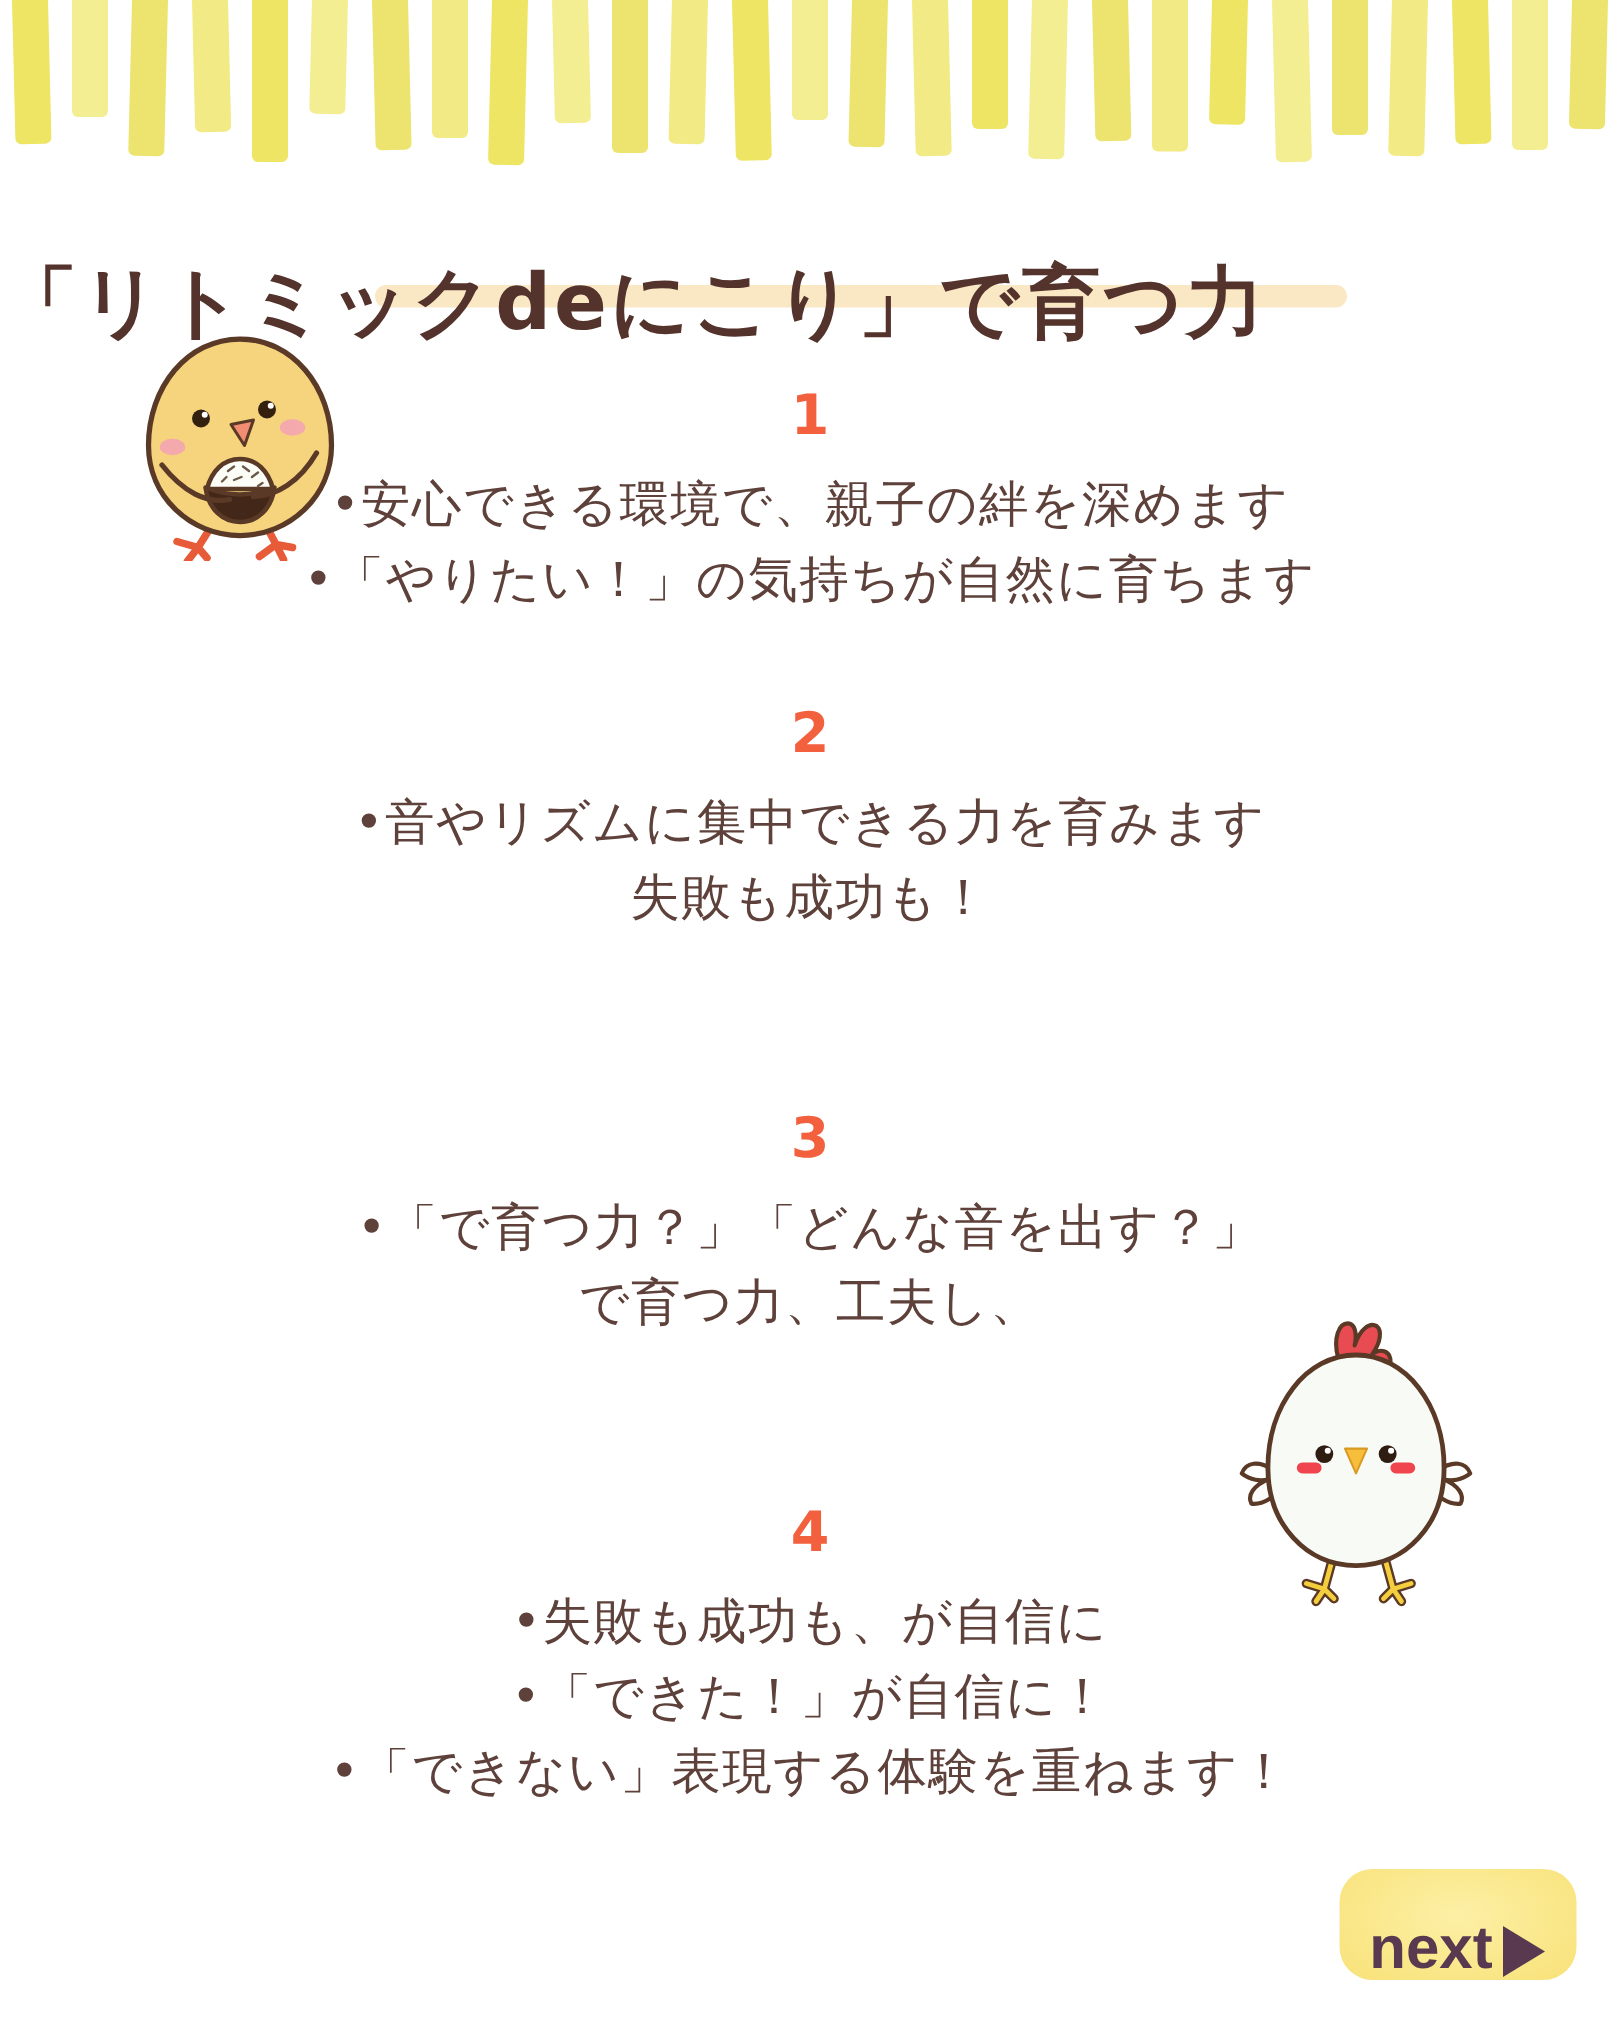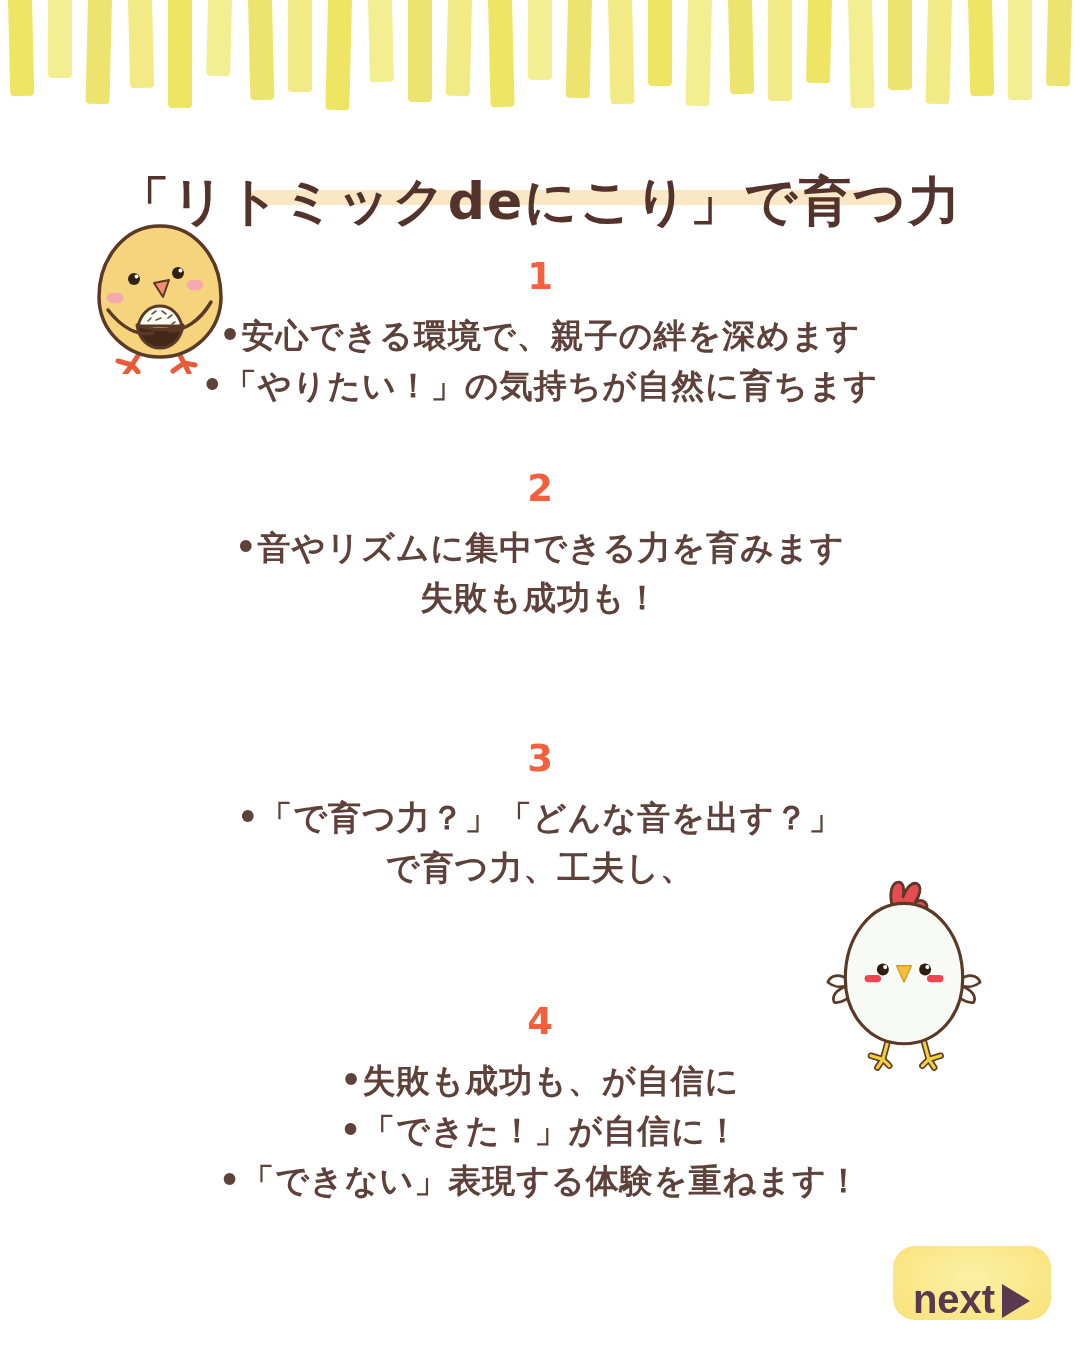--- a/index.html
+++ b/index.html
@@ -3,36 +3,36 @@
 <meta charset="utf-8">
 <style>
   html,body{margin:0;padding:0;}
   body{
     width:1080px;height:1350px;position:relative;overflow:hidden;
     background:#ffffff;
     font-family:"DejaVu Sans","Liberation Sans",sans-serif;
   }
   .stripes{position:absolute;left:0;top:0;width:1080px;height:118px;}
   .page-title{
-    position:absolute;left:0;top:132px;width:1080px;text-align:center;
+    position:absolute;left:0;top:132px;width:1080px;text-align:left;
     font-size:52px;font-weight:bold;color:#53332C;letter-spacing:2px;
     z-index:2;
   }
   .title-underline{
     position:absolute;left:250px;top:190px;width:648px;height:15px;
     background:#FAE8C5;border-radius:8px;z-index:1;
   }
   .section{
     position:absolute;left:0;width:1080px;text-align:center;color:#5E413A;
   }
   .section .num{
     font-size:37px;font-weight:bold;color:#F2603E;line-height:1;margin-bottom:16px;
   }
   .section .line{
-    font-size:33px;font-weight:bold;line-height:50px;letter-spacing:1px;
+    font-size:33px;font-weight:normal;line-height:50px;letter-spacing:1px;
   }
   #section-1{top:258px;}
   #section-2{top:470px;}
   #section-3{top:740px;}
   #section-4{top:1003px;}
   .chick{position:absolute;left:80px;top:218px;width:160px;height:156px;}
   .hen{position:absolute;left:826px;top:874px;width:156px;height:200px;}
   .next-button{
     position:absolute;left:893px;top:1246px;width:158px;height:74px;
     background:radial-gradient(ellipse at 50% 42%,#FCF0A6 0%,#FAE88C 55%,#F8E178 100%);

